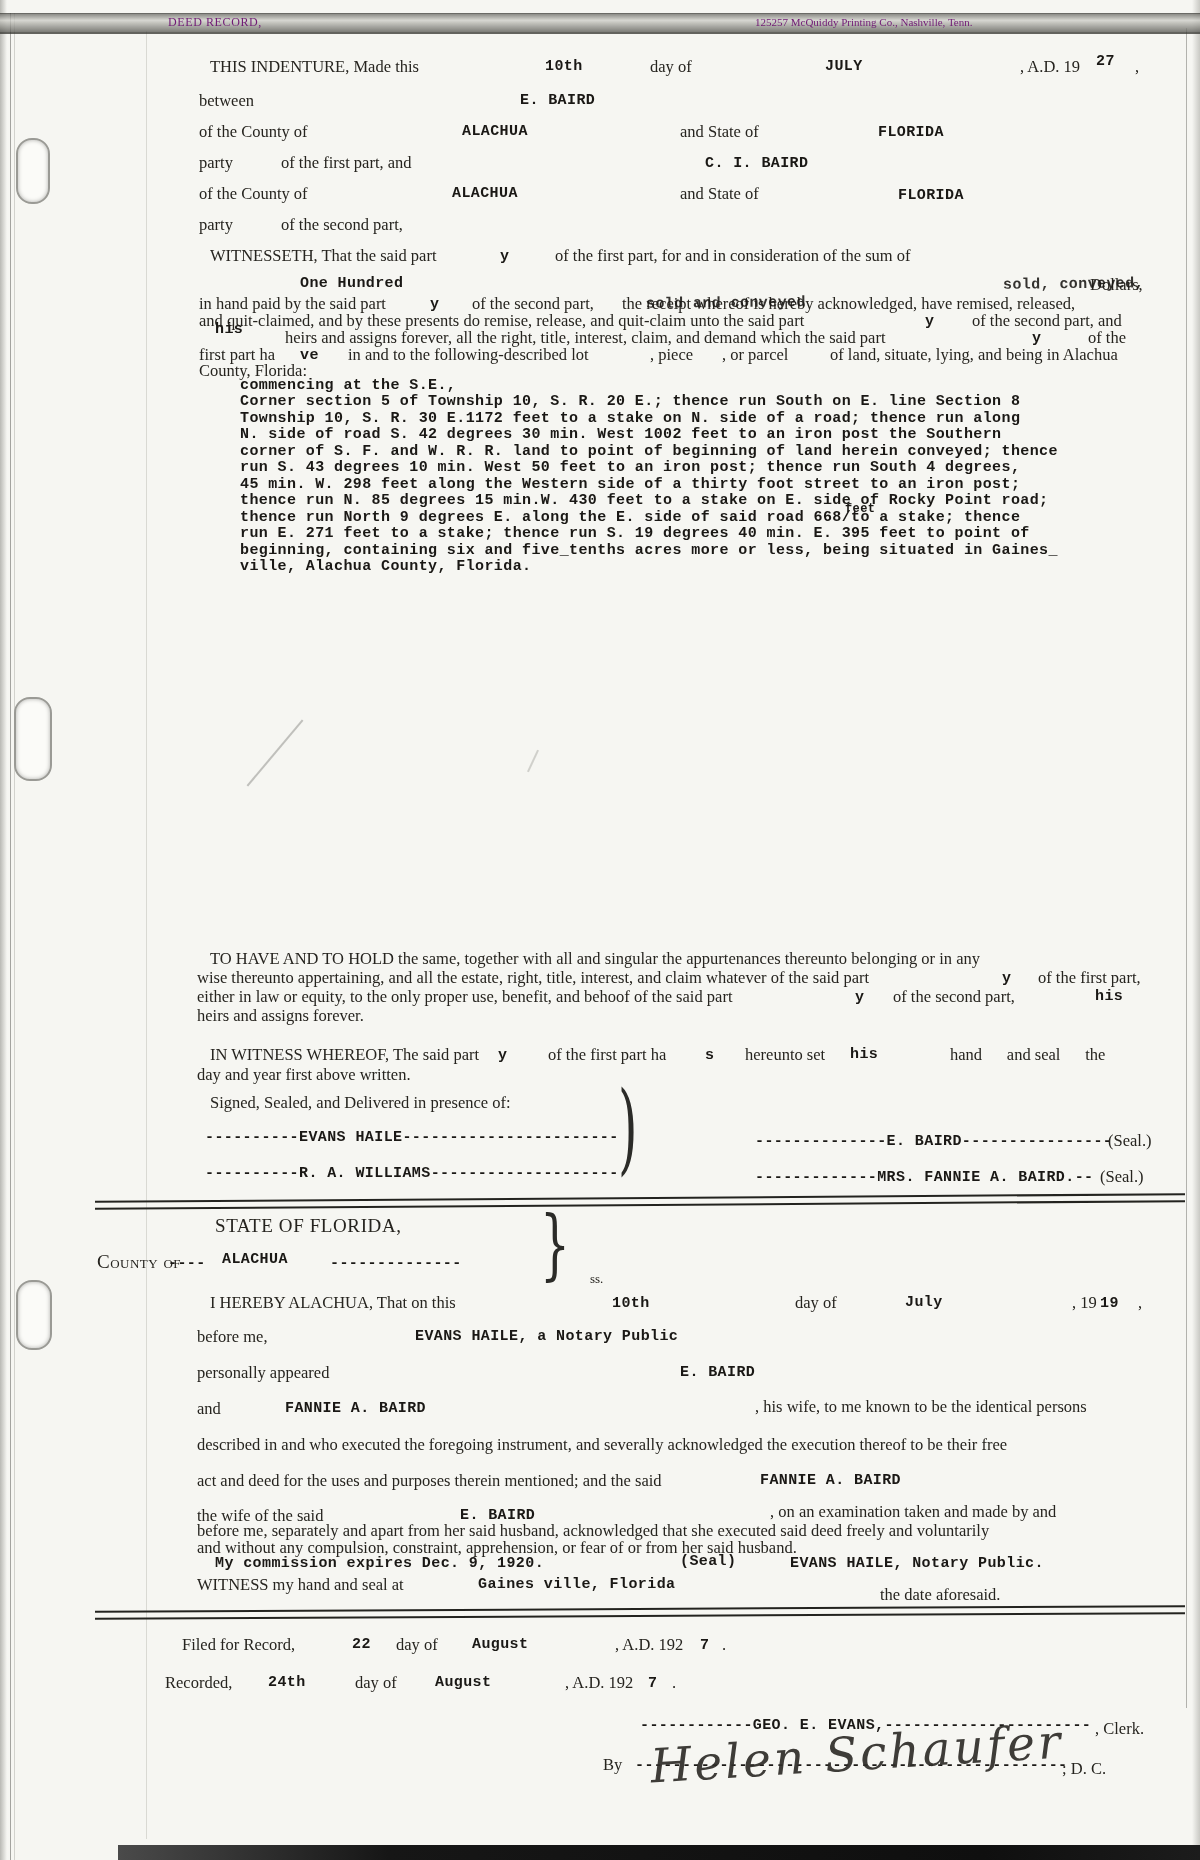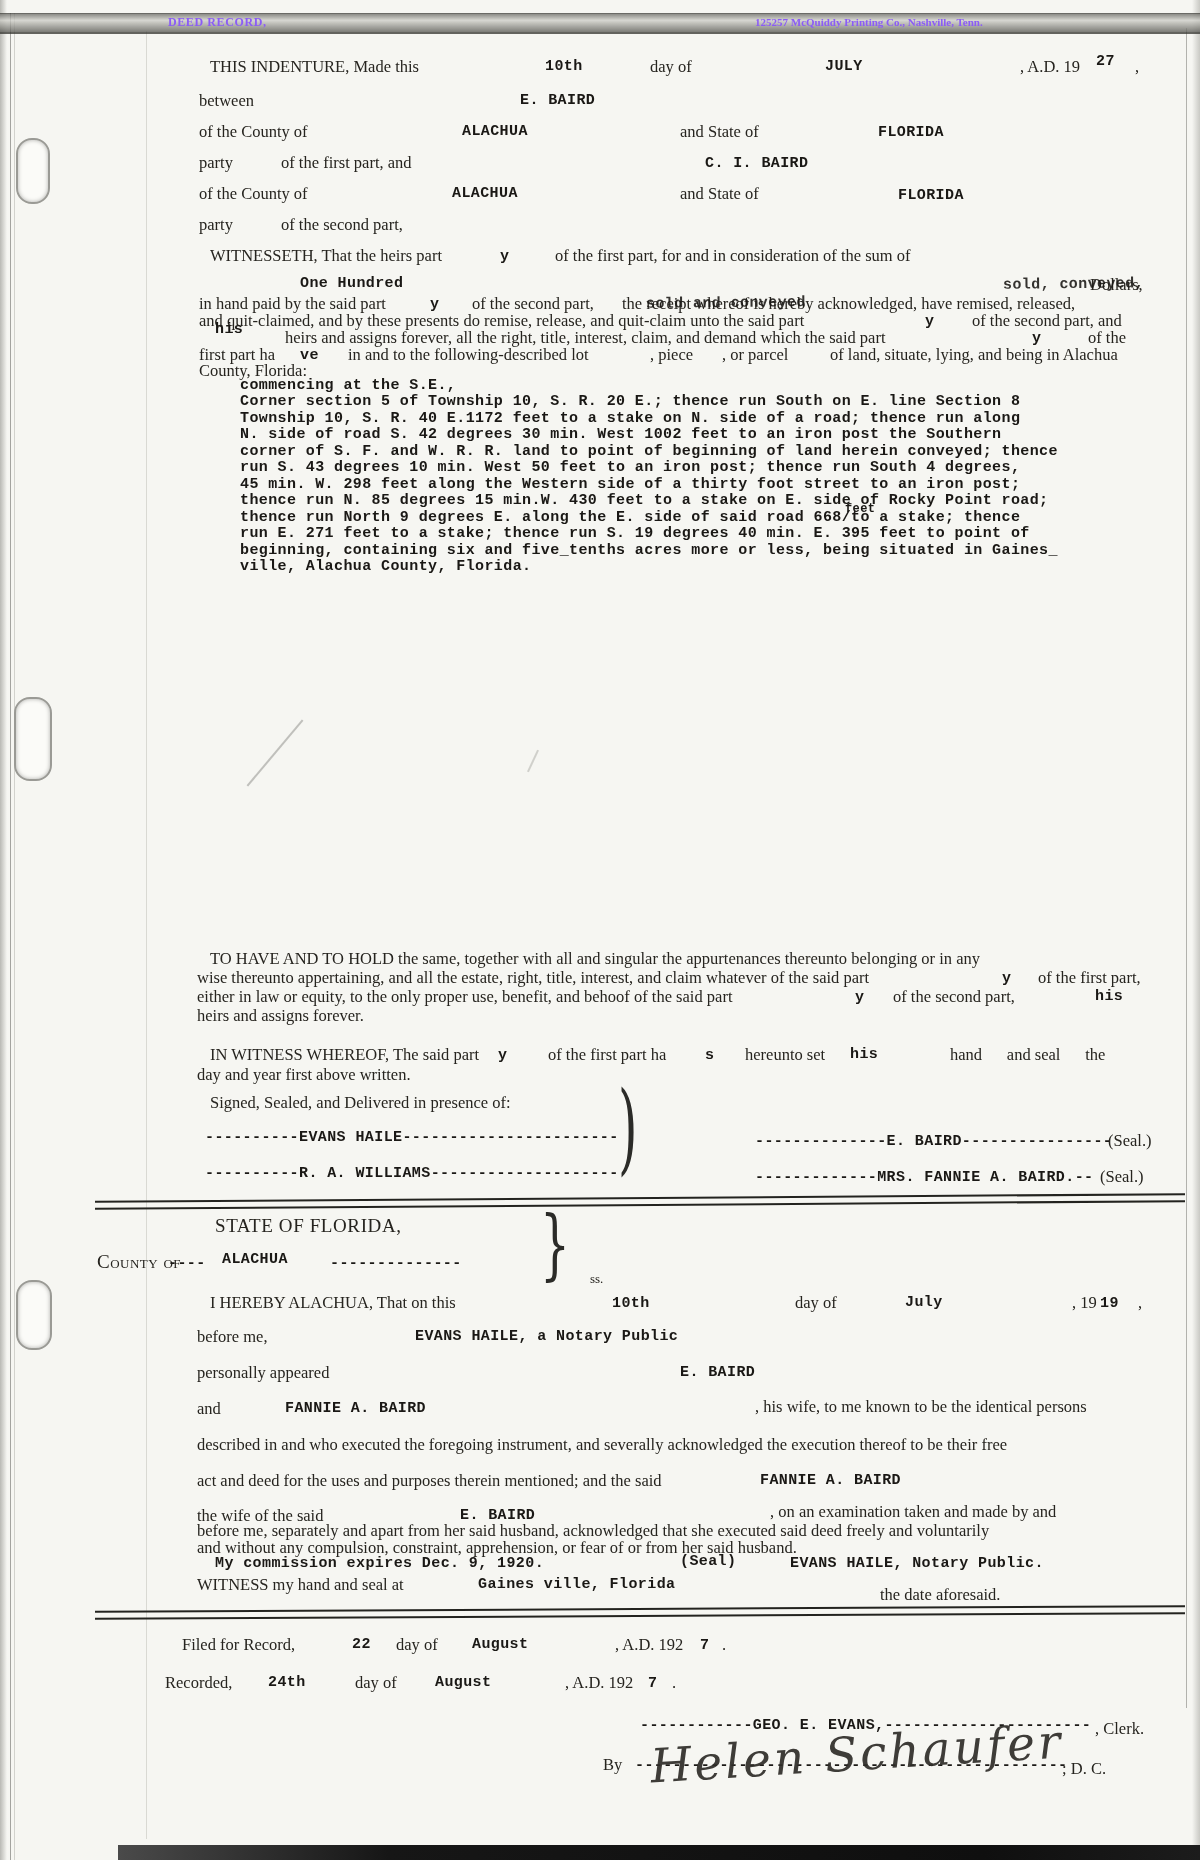--- a/index.html
+++ b/index.html
@@ -16,21 +16,21 @@
      font-size:15px;font-weight:bold;color:#1a1815;white-space:pre;
      letter-spacing:.4px;line-height:1.08;}
   .fs19{font-size:19px;letter-spacing:.6px;}
   .fs13{font-size:13px;}
   .fs12{font-size:12px;}
   .sc{font-variant:small-caps;font-size:19px;letter-spacing:.5px;}
   .overlay{opacity:.88;transform:rotate(-.6deg);z-index:3;}
   .hdr-band{position:absolute;left:0;top:13px;width:1200px;height:18px;
      background:linear-gradient(180deg,#6f6f6a 0,#cfcfc9 35%,#a3a39d 60%,#5c5c57 100%);
      opacity:.78;border-top:1px solid #44443f;border-bottom:2px solid #3a3a35;}
-  .hdr-text{position:absolute;z-index:2;font-weight:bold;color:#8b5cf6;}
+  .hdr-text{position:absolute;z-index:2;font-weight:normal;color:#701a75;}
   .hr2{position:absolute;height:0;border-top:2.5px solid #23231f;width:1090px;left:95px;}
   .dash-sig{font-size:15px;}
   .brace1{position:absolute;font-family:"DejaVu Serif",serif;font-size:100px;
      color:#2b2b28;transform:scaleX(.5);transform-origin:left top;line-height:1;}
   .brace2{position:absolute;font-family:"DejaVu Serif",serif;font-size:76px;
      color:#2b2b28;transform:scaleX(.62);transform-origin:left top;line-height:1;}
   .sig{position:absolute;font-family:"DejaVu Serif",serif;font-style:italic;
      font-size:47px;letter-spacing:3px;color:#2f2d29;opacity:.92;
      transform:rotate(-3.5deg);z-index:4;white-space:pre;}
   .vline{position:absolute;width:0;border-left:1px solid #8f8f8a;}
@@ -87,21 +87,21 @@
   <span class="t" style="left:705px;top:156px">C. I. BAIRD</span>
 
   <span class="p" style="left:199px;top:185px">of the County of</span>
   <span class="t" style="left:452px;top:186px">ALACHUA</span>
   <span class="p" style="left:680px;top:185px">and State of</span>
   <span class="t" style="left:898px;top:188px">FLORIDA</span>
 
   <span class="p" style="left:199px;top:216px">party</span>
   <span class="p" style="left:281px;top:216px">of the second part,</span>
 
-  <span class="p" style="left:210px;top:247px">WITNESSETH, That the heirs part</span>
+  <span class="p" style="left:210px;top:247px">WITNESSETH, That the said part</span>
   <span class="t" style="left:500px;top:249px">y</span>
   <span class="p" style="left:555px;top:247px">of the first part, for and in consideration of the sum of</span>
 
   <span class="t" style="left:300px;top:276px">One Hundred</span>
   <span class="t overlay" style="left:1003px;top:277px">sold, conveyed,</span>
   <span class="p" style="left:1090px;top:276px">Dollars,</span>
 
   <span class="p" style="left:199px;top:295px">in hand paid by the said part</span>
   <span class="t" style="left:430px;top:297px">y</span>
   <span class="p" style="left:472px;top:295px">of the second part,</span>
@@ -120,21 +120,21 @@
   <span class="p" style="left:199px;top:346px">first part ha</span>
   <span class="t" style="left:300px;top:348px">ve</span>
   <span class="p" style="left:348px;top:346px">in and to the following-described lot</span>
   <span class="p" style="left:650px;top:346px">, piece</span>
   <span class="p" style="left:722px;top:346px">, or parcel</span>
   <span class="p" style="left:830px;top:346px">of land, situate, lying, and being in Alachua</span>
   <span class="p" style="left:199px;top:362px">County, Florida:</span>
 
   <span class="t" style="left:240px;top:378px">commencing at the S.E.,</span>
   <span class="t" style="left:240px;top:394px">Corner section 5 of Township 10, S. R. 20 E.; thence run South on E. line Section 8</span>
-  <span class="t" style="left:240px;top:411px">Township 10, S. R. 40 E.1172 feet to a stake on N. side of a road; thence run along</span>
+  <span class="t" style="left:240px;top:411px">Township 10, S. R. 30 E.1172 feet to a stake on N. side of a road; thence run along</span>
   <span class="t" style="left:240px;top:427px">N. side of road S. 42 degrees 30 min. West 1002 feet to an iron post the Southern</span>
   <span class="t" style="left:240px;top:444px">corner of S. F. and W. R. R. land to point of beginning of land herein conveyed; thence</span>
   <span class="t" style="left:240px;top:460px">run S. 43 degrees 10 min. West 50 feet to an iron post; thence run South 4 degrees,</span>
   <span class="t" style="left:240px;top:477px">45 min. W. 298 feet along the Western side of a thirty foot street to an iron post;</span>
   <span class="t" style="left:240px;top:493px">thence run N. 85 degrees 15 min.W. 430 feet to a stake on E. side of Rocky Point road;</span>
   <span class="t fs12" style="left:845px;top:503px">feet</span>
   <span class="t" style="left:240px;top:510px">thence run North 9 degrees E. along the E. side of said road 668/to a stake; thence</span>
   <span class="t" style="left:240px;top:526px">run E. 271 feet to a stake; thence run S. 19 degrees 40 min. E. 395 feet to point of</span>
   <span class="t" style="left:240px;top:543px">beginning, containing six and five_tenths acres more or less, being situated in Gaines_</span>
   <span class="t" style="left:240px;top:559px">ville, Alachua County, Florida.</span>

